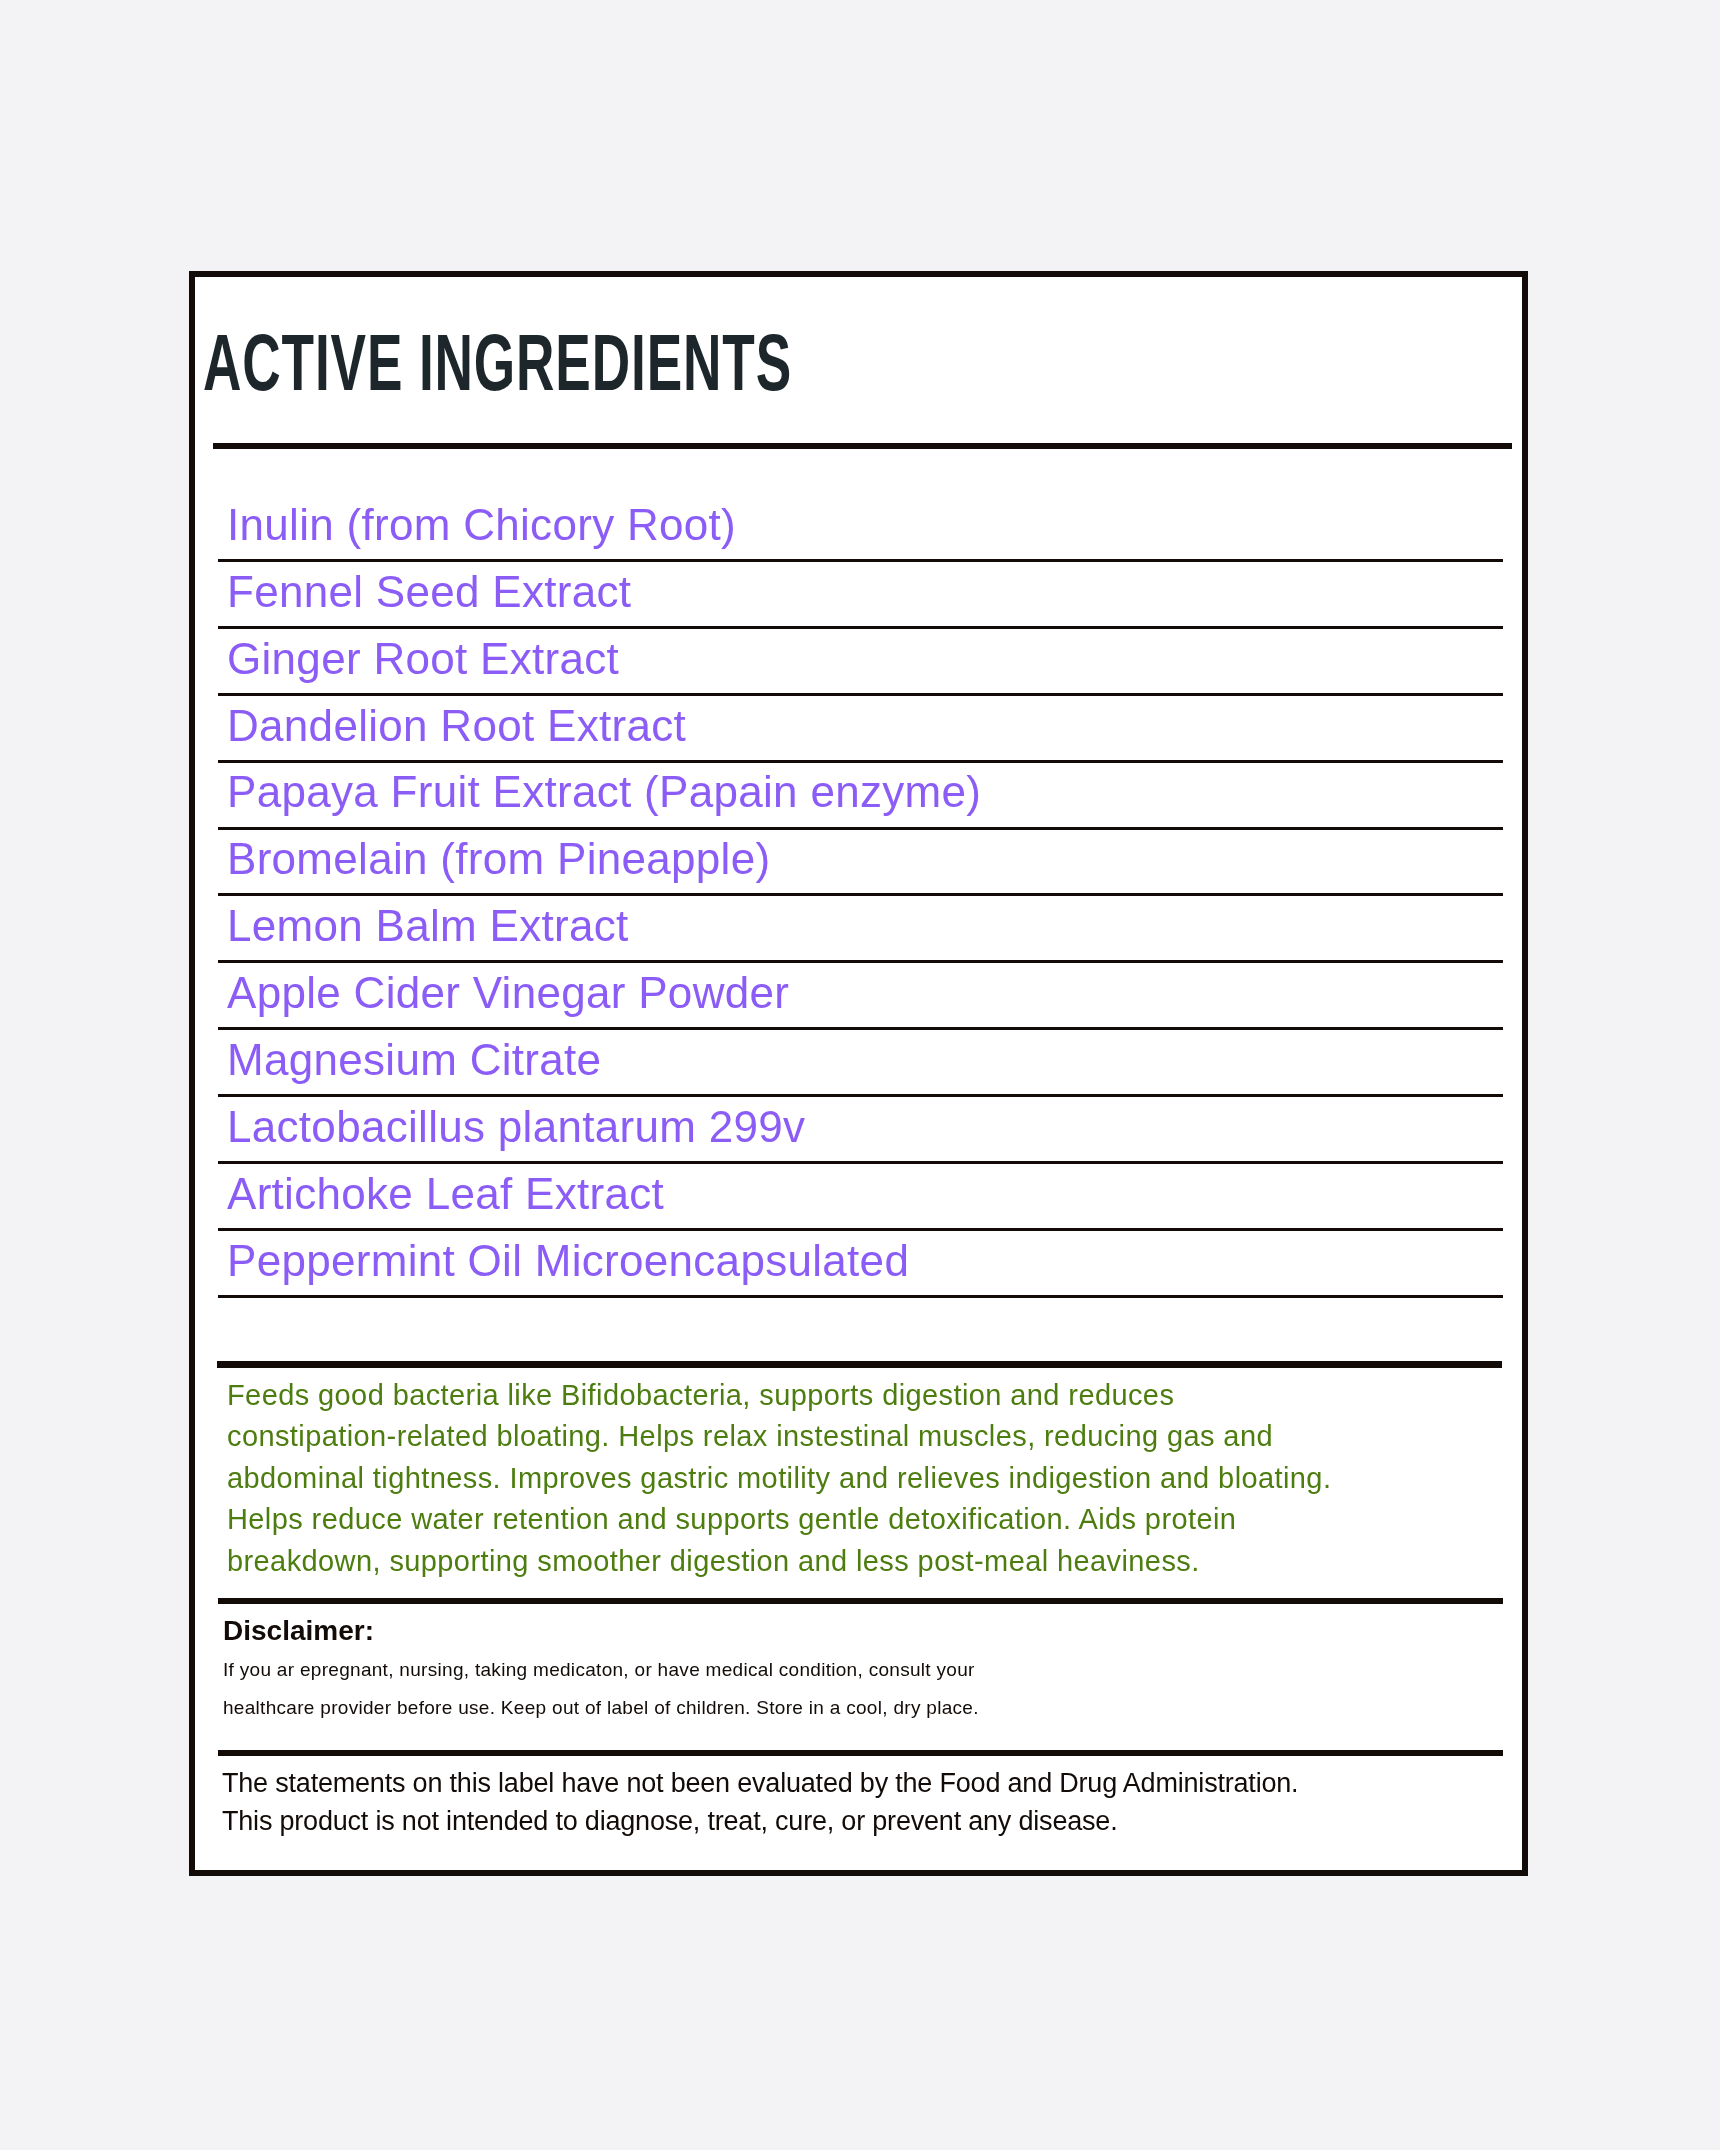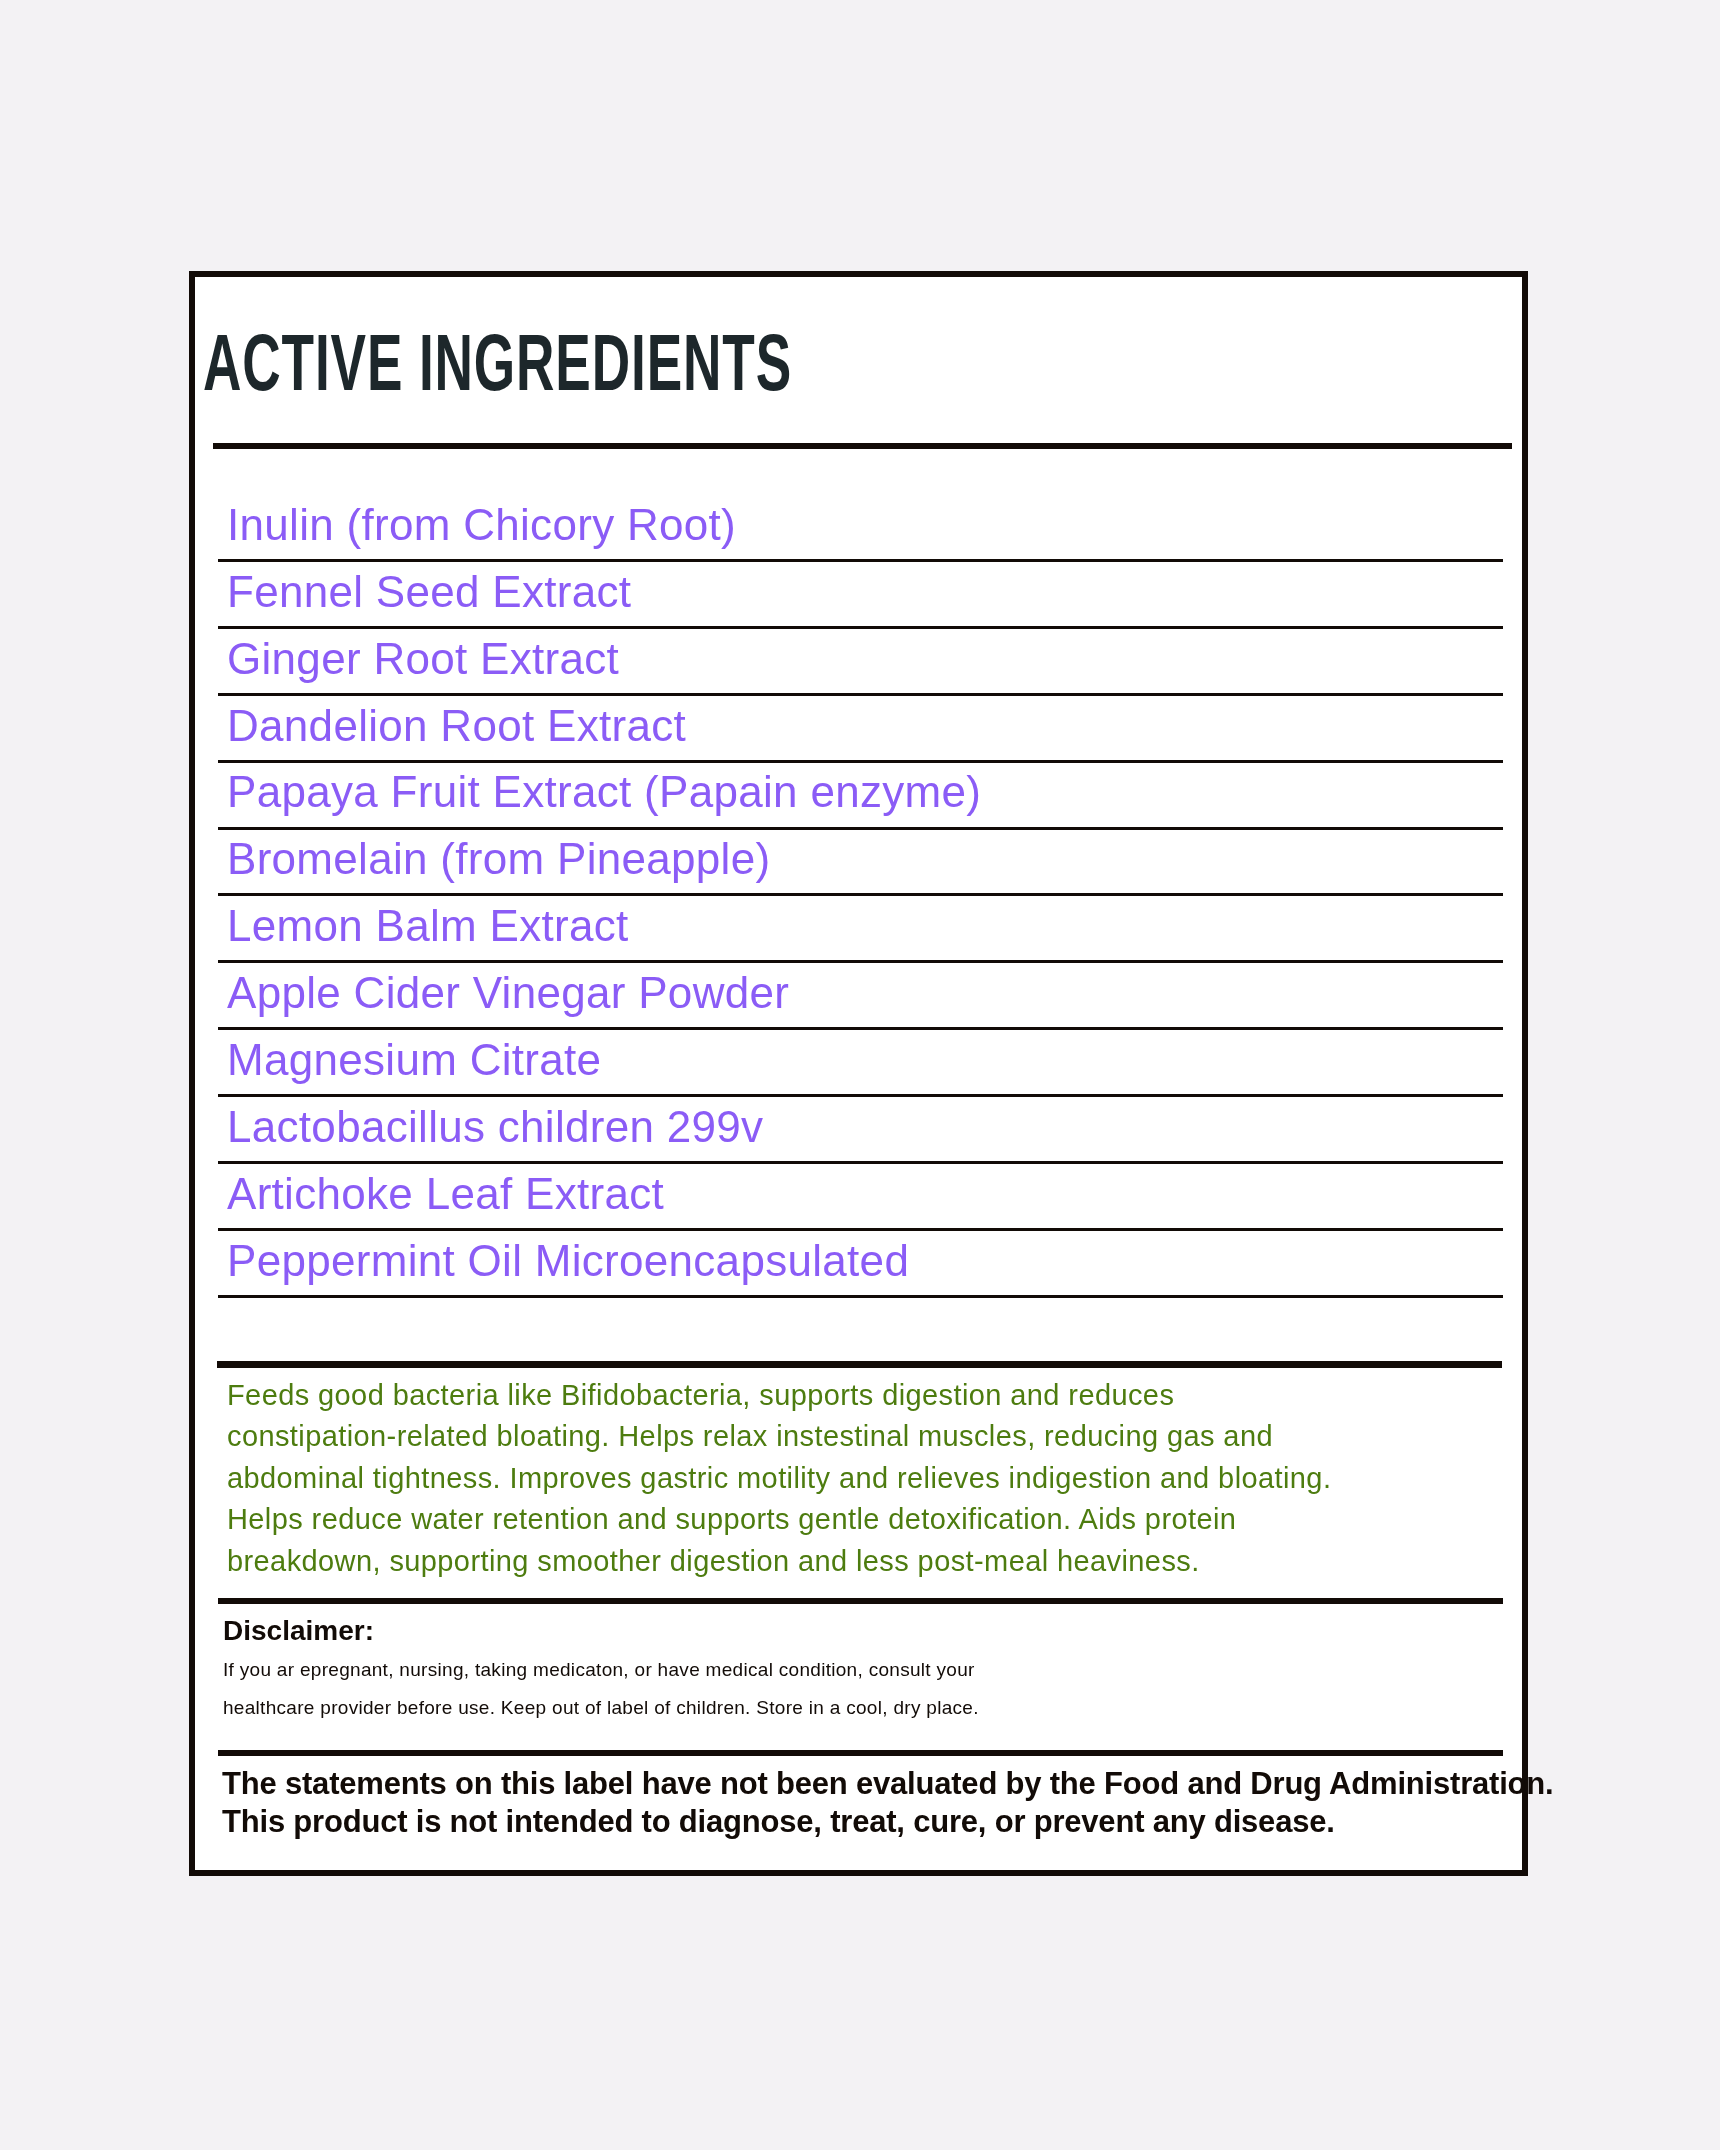--- a/index.html
+++ b/index.html
@@ -69,23 +69,23 @@
       font-weight: bold;
     }
     .disc-line {
       left: 223px;
       font-size: 19px;
       line-height: 27px;
       letter-spacing: 0.3px;
     }
     .fda-line {
       left: 222px;
-      font-size: 31px;
+      font-size: 27px;
       line-height: 27px;
-      font-weight: bold;
+      font-weight: normal;
       letter-spacing: -0.2px;
     }
   </style>
 </head>
 <body>
 
 <div class="label-box"></div>
 
 <h1 class="abs title">ACTIVE INGREDIENTS</h1>
 
@@ -112,21 +112,21 @@
 
   <div class="abs ingredient" style="top:904px;">Lemon Balm Extract</div>
   <div class="rule rule-thin" style="left:218px; top:960px; width:1285px;"></div>
 
   <div class="abs ingredient" style="top:971px;">Apple Cider Vinegar Powder</div>
   <div class="rule rule-thin" style="left:218px; top:1027px; width:1285px;"></div>
 
   <div class="abs ingredient" style="top:1038px;">Magnesium Citrate</div>
   <div class="rule rule-thin" style="left:218px; top:1094px; width:1285px;"></div>
 
-  <div class="abs ingredient" style="top:1105px;">Lactobacillus children 299v</div>
+  <div class="abs ingredient" style="top:1105px;">Lactobacillus plantarum 299v</div>
   <div class="rule rule-thin" style="left:218px; top:1161px; width:1285px;"></div>
 
   <div class="abs ingredient" style="top:1172px;">Artichoke Leaf Extract</div>
   <div class="rule rule-thin" style="left:218px; top:1228px; width:1285px;"></div>
 
   <div class="abs ingredient" style="top:1239px;">Peppermint Oil Microencapsulated</div>
   <div class="rule rule-thin" style="left:218px; top:1295px; width:1285px;"></div>
 </div>
 
 <div class="rule rule-thick" style="left:217px; top:1361px; width:1285px; height:7px;"></div>

